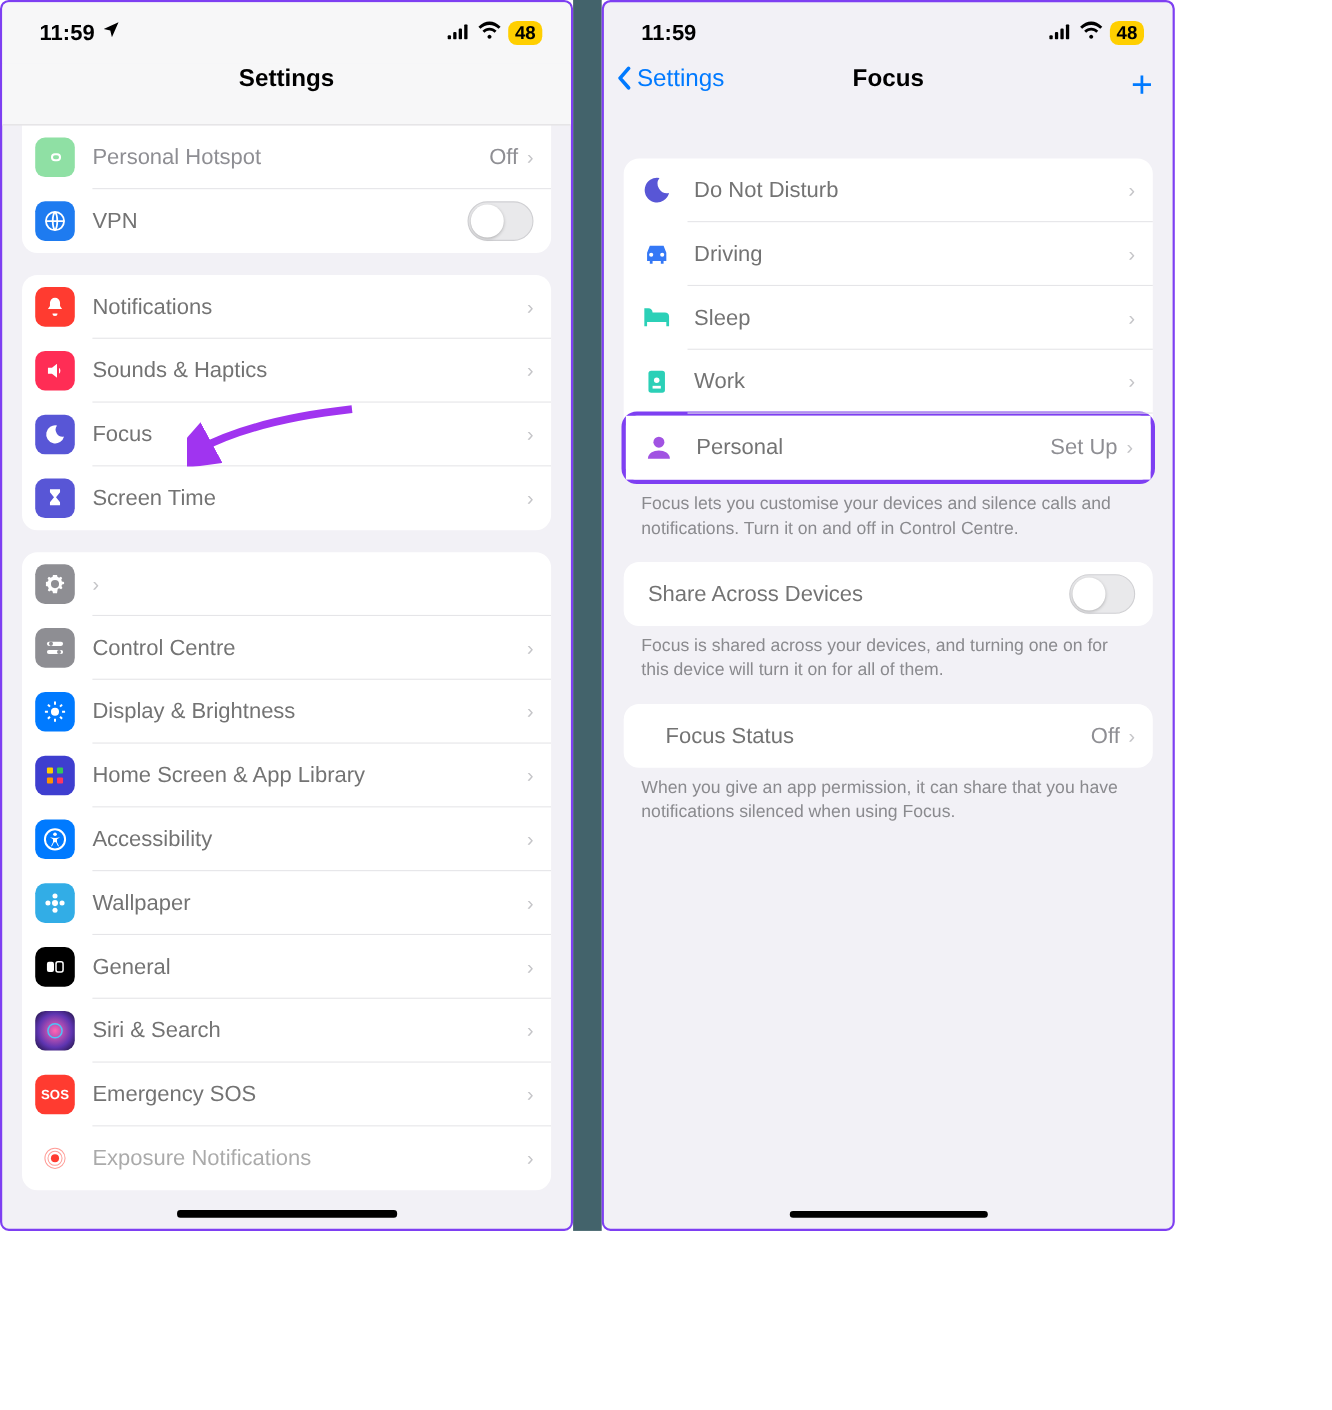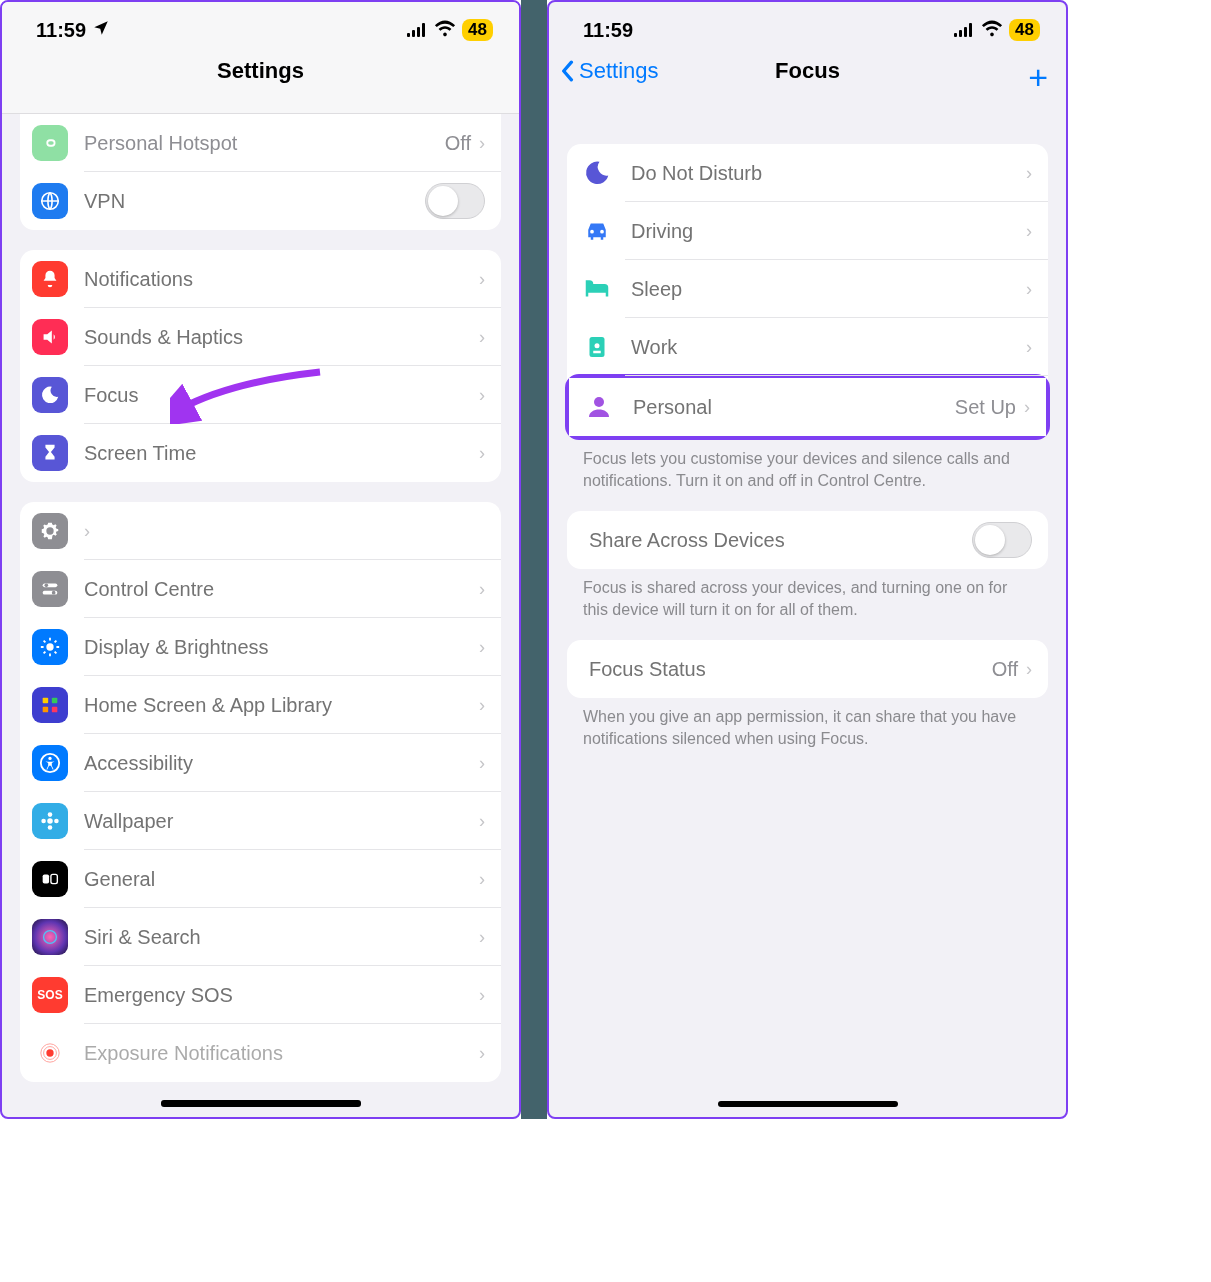--- a/index.html
+++ b/index.html
@@ -472,21 +472,21 @@
       <div class="row nosep" style="padding-left:22px">
         <span class="label">Share Across Devices</span>
         <div class="toggle">
                 <div class="knob"></div>
               </div>
       </div>
     </div>
     <div class="footer">Focus is shared across your devices, and turning one on for this device will turn it on for all of them.</div>
 
     <div class="group">
-      <div class="row nosep" style="padding-left:22px">
+      <div class="row nosep" style="padding-left:38px">
         <span class="label">Focus Status</span>
         <span class="detail">Off</span>
         <span class="chev">›</span>
       </div>
     </div>
     <div class="footer">When you give an app permission, it can share that you have notifications silenced when using Focus.</div>
   </div>
   <div class="home-indicator"></div>
 </div>
 </div>

